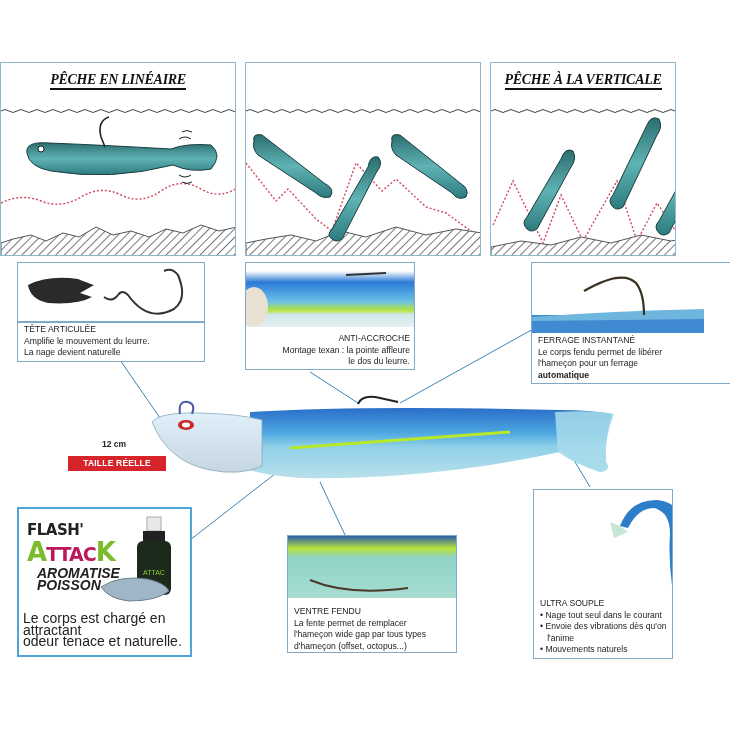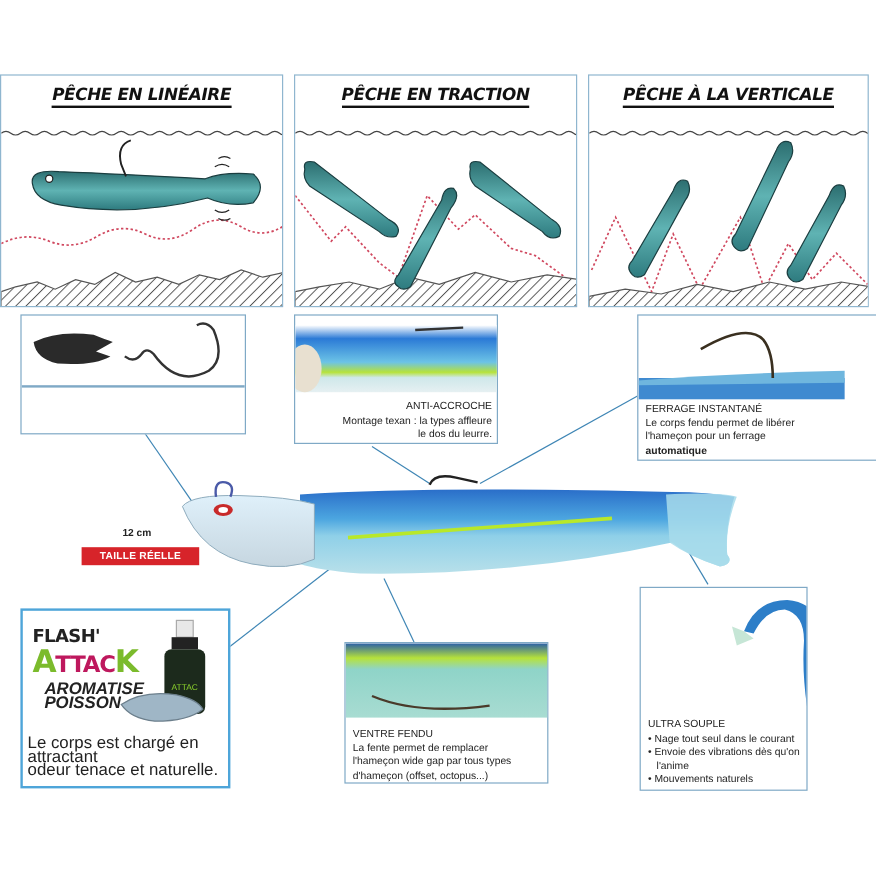--- a/index.html
+++ b/index.html
@@ -5,21 +5,21 @@
   * { box-sizing: border-box; margin: 0; padding: 0; }
   html, body { width: 730px; height: 730px; background: #ffffff; overflow: hidden; }
   body { position: relative; font-family: "Liberation Sans", sans-serif; color: #222; }
 
   .panel { position: absolute; background: #fff; border: 1.5px solid #8fb6cf; overflow: hidden; }
   .panel-title {
     position: absolute; left: 0; right: 0; top: 8px; text-align: center;
     font-family: "DejaVu Sans", sans-serif; font-weight: bold; font-style: italic;
     font-size: 14px; letter-spacing: -0.3px; color: #111;
   }
-  .panel-title span { border-bottom: 2px solid #111; padding-bottom: 1px; text-transform: uppercase; }
+  .panel-title span { border-bottom: 2px solid #111; padding-bottom: 1px; text-transform: uppercase; font-family: Liberation Serif, serif; }
   .panel svg { position: absolute; left: 0; top: 0; }
 
   .box { position: absolute; background: #fff; border: 1.5px solid #7fa9c6; overflow: hidden; }
   .box .photo { position: absolute; left: 0; right: 0; top: 0; }
   .box .caption { position: absolute; left: 6px; right: 4px; font-size: 8.6px; line-height: 11.5px; color: #222; }
   .caption .cap-title { display: block; text-transform: uppercase; }
   .caption .bold { font-weight: bold; }
   .sep { position: absolute; left: 0; right: 0; height: 1.5px; background: #7fa9c6; }
 
   .size-label { position: absolute; left: 102px; top: 439px; font-size: 8.5px; font-weight: bold; color: #222; }
@@ -59,32 +59,31 @@
     <path d="M0 140 q20 -10 40 -2 t40 -4 t40 -2 t40 -4 t40 -2 t40 -4" fill="none" stroke="#d0485f" stroke-width="1.4" stroke-dasharray="2,2"></path>
     <path d="M0 194 L0 180 L12 176 L30 172 L45 178 L62 170 L78 174 L95 164 L112 172 L130 168 L148 174 L165 166 L182 170 L200 162 L218 168 L236 164 L236 194 Z" fill="url(#hatch)" stroke="#555" stroke-width="1"></path>
     <path d="M26 90 Q24 78 48 80 Q100 82 170 86 Q185 80 210 82 Q222 92 210 106 Q190 110 172 102 Q110 118 50 108 Q28 104 26 90 Z" fill="url(#fishg)" stroke="#1b3e40" stroke-width="1"></path>
     <circle cx="40" cy="86" r="3" fill="#fff" stroke="#222"></circle>
     <path d="M100 74 Q96 58 108 54 M100 74 L104 84" fill="none" stroke="#222" stroke-width="1.6"></path>
     <path d="M178 76 q6 -4 12 0 M181 69 q5 -3 10 0 M178 112 q6 4 12 0 M181 119 q5 3 10 0" fill="none" stroke="#222" stroke-width="1"></path>
   </svg>
 </div>
 
 <div class="panel" style="left:245px;top:62px;width:236px;height:194px;">
-  <div class="panel-title"><span>Pêche en traction</span></div>
   <svg width="236" height="194">
     <path d="M0 48 q4 -3 8 0 t8 0 t8 0 t8 0 t8 0 t8 0 t8 0 t8 0 t8 0 t8 0 t8 0 t8 0 t8 0 t8 0 t8 0 t8 0 t8 0 t8 0 t8 0 t8 0 t8 0 t8 0 t8 0 t8 0 t8 0 t8 0 t8 0 t8 0 t8 0 t8 0" fill="none" stroke="#444" stroke-width="1"></path>
     <path d="M0 100 L30 138 L42 126 L70 156 L86 168 L110 100 L136 128 L150 116 L180 144 L200 150 L236 176" fill="none" stroke="#d0485f" stroke-width="1.4" stroke-dasharray="2,2"></path>
     <path d="M0 194 L0 180 L20 176 L45 172 L70 178 L95 168 L120 174 L150 164 L180 172 L210 166 L236 170 L236 194 Z" fill="url(#hatch)" stroke="#555" stroke-width="1"></path>
     <path d="M8 78 Q6 70 16 72 L78 120 Q90 126 84 134 Q76 136 70 130 L12 92 Q6 86 8 78 Z" fill="url(#fishg)" stroke="#1b3e40"></path>
     <path d="M86 176 Q80 172 86 166 L122 104 Q124 92 132 94 Q138 100 130 110 L96 176 Q90 180 86 176 Z" fill="url(#fishg)" stroke="#1b3e40"></path>
     <path d="M146 78 Q144 70 154 72 L214 120 Q224 126 220 134 Q212 138 206 130 L150 92 Q144 86 146 78 Z" fill="url(#fishg)" stroke="#1b3e40"></path>
   </svg>
 </div>
 
-<div class="panel" style="left:490px;top:62px;width:234px;height:194px;">
+<div class="panel" style="left:490px;top:62px;width:186px;height:194px;">
   <div class="panel-title"><span>Pêche à la verticale</span></div>
   <svg width="234" height="194">
     <path d="M0 48 q4 -3 8 0 t8 0 t8 0 t8 0 t8 0 t8 0 t8 0 t8 0 t8 0 t8 0 t8 0 t8 0 t8 0 t8 0 t8 0 t8 0 t8 0 t8 0 t8 0 t8 0 t8 0 t8 0 t8 0 t8 0 t8 0 t8 0 t8 0 t8 0 t8 0 t8 0" fill="none" stroke="#444" stroke-width="1"></path>
     <path d="M2 162 L22 118 L52 180 L70 132 L92 178 L126 118 L146 178 L166 140 L186 170 L206 148 L232 174" fill="none" stroke="#d0485f" stroke-width="1.4" stroke-dasharray="2,2"></path>
     <path d="M0 194 L0 184 L30 178 L60 182 L90 174 L120 180 L150 172 L180 178 L210 172 L234 176 L234 194 Z" fill="url(#hatch)" stroke="#555" stroke-width="1"></path>
     <path d="M36 166 Q30 160 36 154 L70 96 Q74 84 82 88 Q86 96 80 104 L46 166 Q40 170 36 166 Z" fill="url(#fishg)" stroke="#1b3e40"></path>
     <path d="M122 144 Q116 138 122 132 L156 62 Q160 52 168 56 Q172 64 166 72 L132 144 Q126 148 122 144 Z" fill="url(#fishg)" stroke="#1b3e40"></path>
     <path d="M168 170 Q162 164 168 158 L200 100 Q204 88 212 92 Q216 100 210 108 L178 170 Q172 174 168 170 Z" fill="url(#fishg)" stroke="#1b3e40"></path>
   </svg>
 </div>
@@ -121,41 +120,46 @@
     <path d="M358 404 Q362 394 380 398 L398 402" fill="none" stroke="#222" stroke-width="2"></path>
   </g>
 </svg>
 
 <div class="box" style="left:17px;top:262px;width:188px;height:100px;">
   <svg class="photo" width="188" height="56">
     <path d="M10 22 Q30 12 60 16 Q70 20 76 22 L62 30 L74 34 Q60 42 30 40 Q12 36 10 22 Z" fill="#2a2a2a"></path>
     <path d="M86 34 Q94 40 100 32 Q104 26 110 32 Q130 60 156 46 Q170 36 160 12 Q154 4 146 8" fill="none" stroke="#333" stroke-width="2"></path>
   </svg>
   <div class="sep" style="top:58px;"></div>
+  <div class="caption" style="top:61px;">
+    <span class="cap-title">Tête articulée</span>
+    <span style="display:block">Amplifie le mouvement du leurre.</span>
+    <span style="display:block">La nage devient naturelle</span>
+  </div>
 </div>
 
 <div class="box" style="left:245px;top:262px;width:170px;height:108px;text-align:right;">
   <svg class="photo" width="170" height="64">
     <defs>
       <linearGradient id="photoBlue" x1="0" y1="0" x2="0" y2="1">
         <stop offset="0" stop-color="#fff"></stop>
           <stop offset="0.2" stop-color="#2b7ad6"></stop>
           <stop offset="0.55" stop-color="#6cc3e6"></stop>
           <stop offset="0.7" stop-color="#b6e23a"></stop>
           <stop offset="0.78" stop-color="#cfe8ea"></stop>
           <stop offset="1" stop-color="#e6f0f2"></stop>
       </linearGradient>
     </defs>
     <rect x="0" y="8" width="170" height="56" fill="url(#photoBlue)"></rect>
     <path d="M100 12 L140 10" stroke="#333" stroke-width="2"></path>
     <ellipse cx="8" cy="44" rx="14" ry="20" fill="#e8e0d0"></ellipse>
   </svg>
   <div class="caption" style="top:70px;">
     <span class="cap-title">Anti-accroche</span>
-    <span style="display:block">Montage texan : la types affleure</span>
+    <span style="display:block">Montage texan : la pointe affleure</span>
     <span style="display:block;white-space:pre"> le dos du leurre.</span>
   </div>
 </div>
 
 <div class="box" style="left:531px;top:262px;width:203px;height:122px;">
   <svg class="photo" width="172" height="70">
     <rect x="0" y="52" width="172" height="18" fill="#3f8ad0"></rect>
     <path d="M0 54 Q80 48 172 46 L172 56 L0 58 Z" fill="#6fb6de"></path>
     <path d="M52 28 Q90 6 104 20 Q112 30 112 52" fill="none" stroke="#3a3020" stroke-width="2.2"></path>
   </svg>

